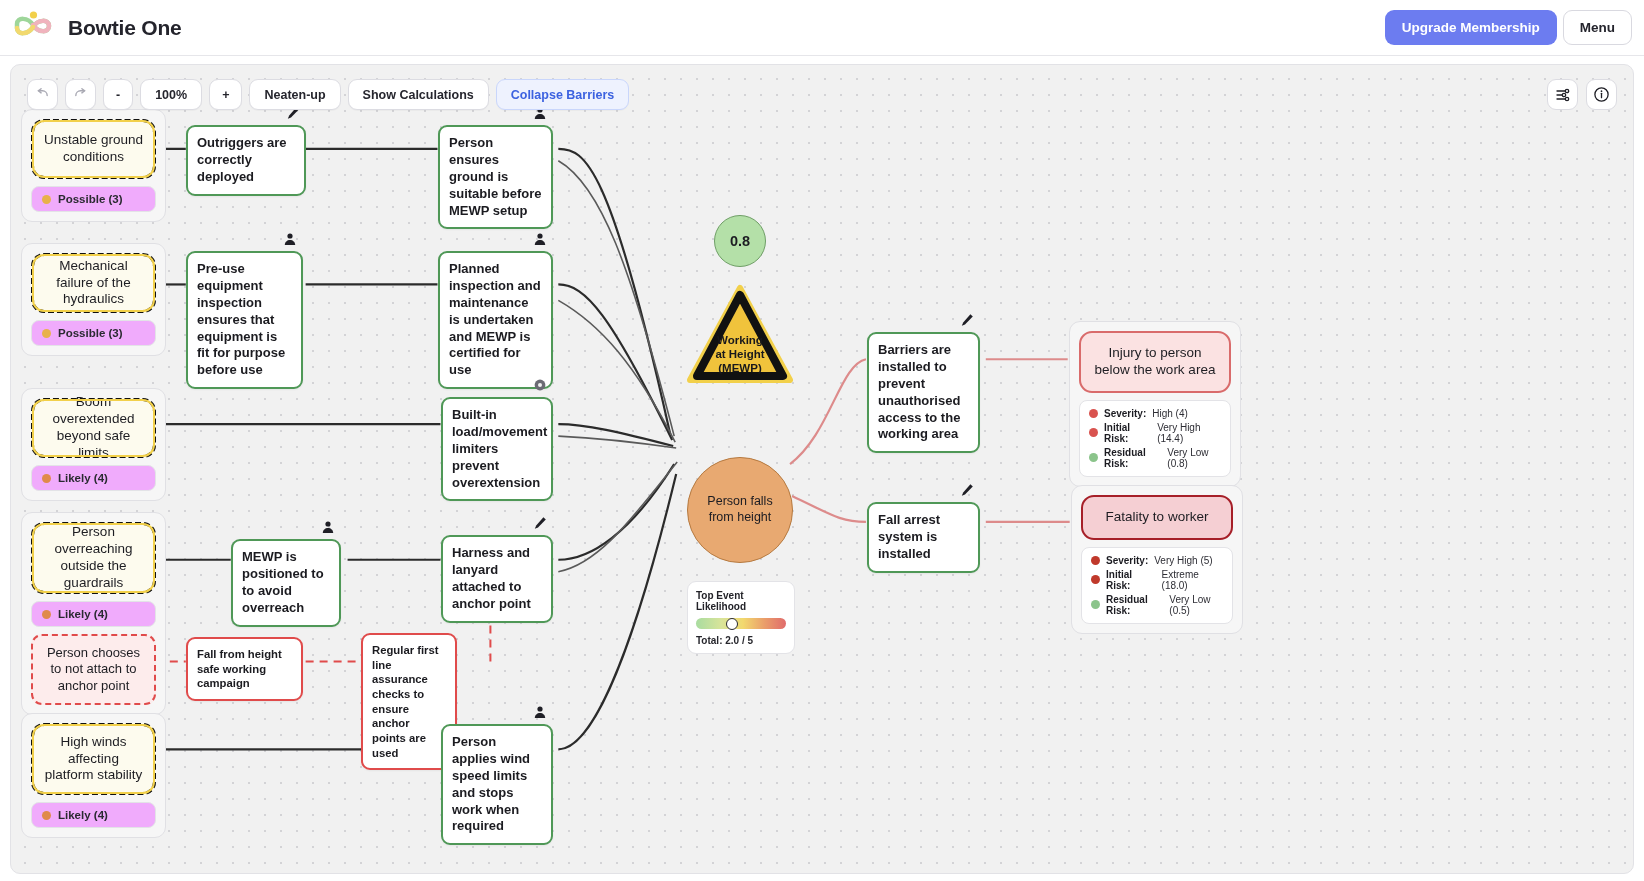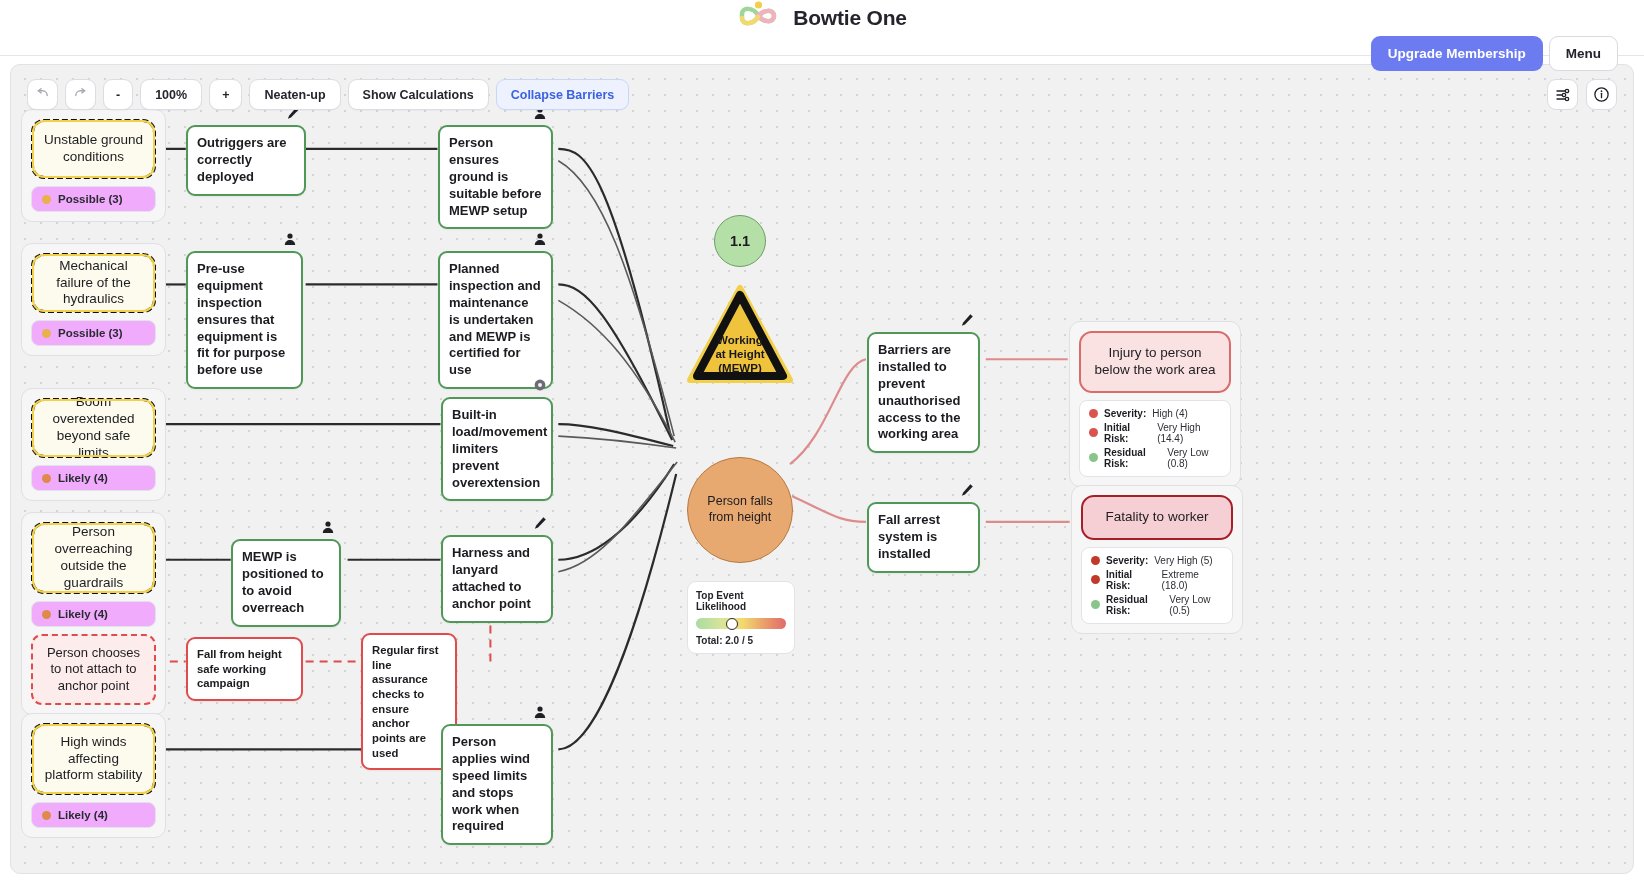--- a/index.html
+++ b/index.html
@@ -11,24 +11,23 @@
     overflow: hidden;
   }
 
   
   #app-header {
     height: 56px;
     background: #ffffff;
     border-bottom: 1px solid #e6e6ea;
     display: flex;
     align-items: center;
-    padding: 0 26px;
+    padding: 0 12px;
     position: relative;
     z-index: 40;
-    flex-direction: column;
   }
   #brand { display: flex; align-items: center; gap: 12px; }
   #brand-title {
     font-size: 21px; font-weight: bold; color: #24242c; letter-spacing: -0.2px;
   }
   #header-actions { margin-left: auto; display: flex; align-items: center; gap: 6px; }
   .btn-upgrade {
     background: #6c7cf0; color: #fff; font-weight: bold; font-size: 13.5px;
     border: none; border-radius: 9px; padding: 10px 17px; cursor: pointer;
   }
@@ -410,21 +409,21 @@
   <div class="barrier node" style="left:430px; top:659px; width:112px;">
     <span class="barrier-icon">
       <svg width="14" height="14" viewBox="0 0 14 14" fill="#1f1f26">
           <circle cx="7" cy="4" r="2.6"></circle>
           <path d="M1.8 13c0-3 2.4-5 5.2-5s5.2 2 5.2 5z"></path>
         </svg>
     </span>
     <span>Person applies wind speed limits and stops work when required</span>
   </div>
 
-  <div id="hazard-score">1.1</div>
+  <div id="hazard-score">0.8</div>
   <div id="hazard-tri">
     <svg width="106" height="100" viewBox="0 0 106 100">
       <polygon points="53,4 103,96 3,96" fill="#f0c33c" stroke="#f2d04a" stroke-width="6" stroke-linejoin="round"></polygon>
       <polygon points="53,11 96,92 10,92" fill="#f0c33c" stroke="#111111" stroke-width="8" stroke-linejoin="round"></polygon>
     </svg>
   </div>
   <div id="hazard-label">
     <div>Working</div>
     <div>at Height</div>
     <div>(MEWP)</div>

